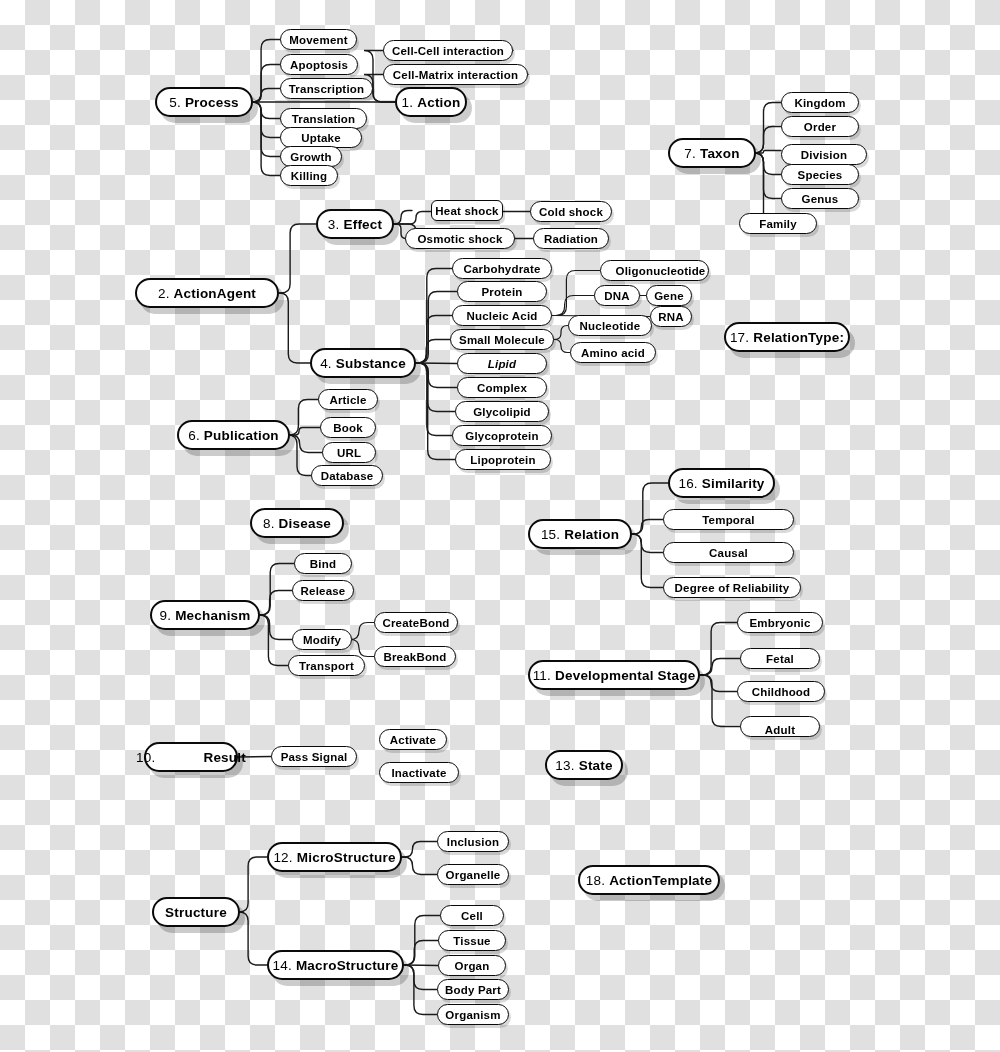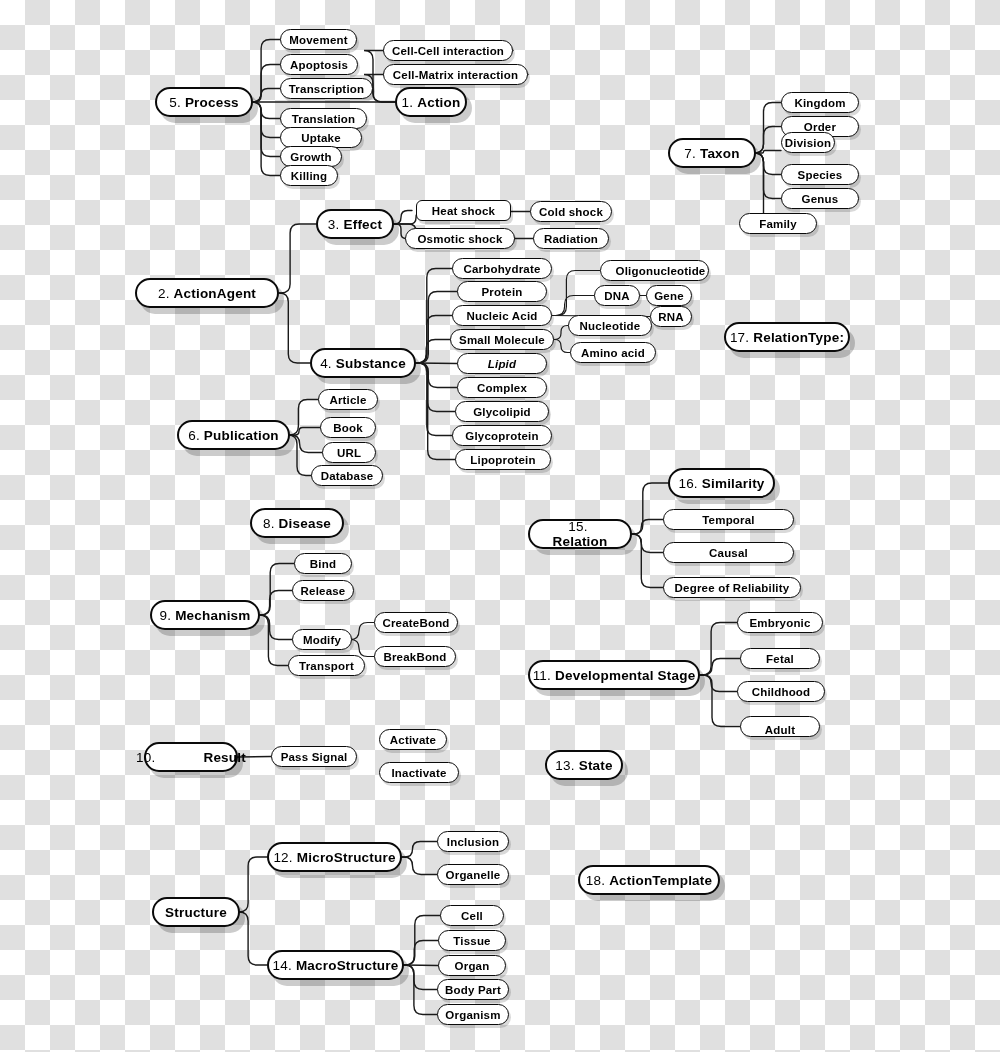--- a/index.html
+++ b/index.html
@@ -169,41 +169,41 @@
       <div class="node lvl0" style="left: 668px; top: 138px; width: 88px;">
         <span class="num">7.</span>
         <span class="lbl">Taxon</span>
       </div>
       <div class="node lvl1" style="left: 781px; top: 92px; width: 78px;">
         <span class="lbl">Kingdom</span>
       </div>
       <div class="node lvl1" style="left: 781px; top: 116px; width: 78px;">
         <span class="lbl">Order</span>
       </div>
-      <div class="node lvl1" style="left: 781px; top: 132px; width: 54px;">
+      <div class="node lvl1" style="left: 781px; top: 144px; width: 86px;">
         <span class="lbl">Division</span>
       </div>
       <div class="node lvl1" style="left: 781px; top: 164px; width: 78px;">
         <span class="lbl">Species</span>
       </div>
       <div class="node lvl1" style="left: 781px; top: 188px; width: 78px;">
         <span class="lbl">Genus</span>
       </div>
       <div class="node lvl1" style="left: 739px; top: 213px; width: 78px;">
         <span class="lbl">Family</span>
       </div>
       <div class="node lvl0" style="left: 135px; top: 278px; width: 144px;">
         <span class="num">2.</span>
         <span class="lbl">ActionAgent</span>
       </div>
       <div class="node lvl0" style="left: 316px; top: 209px; width: 78px;">
         <span class="num">3.</span>
         <span class="lbl">Effect</span>
       </div>
-      <div class="node lvl1" style="left: 416px; top: 200px; width: 95px; border-radius: 6px;">
+      <div class="node lvl1" style="left: 431px; top: 200px; width: 72px; border-radius: 6px;">
         <span class="lbl">Heat shock</span>
       </div>
       <div class="node lvl1" style="left: 530px; top: 201px; width: 82px;">
         <span class="lbl">Cold shock</span>
       </div>
       <div class="node lvl1" style="left: 405px; top: 228px; width: 110px;">
         <span class="lbl">Osmotic shock</span>
       </div>
       <div class="node lvl1" style="left: 533px; top: 228px; width: 76px;">
         <span class="lbl">Radiation</span>
@@ -274,21 +274,21 @@
       <div class="node lvl1" style="left: 322px; top: 442px; width: 54px;">
         <span class="lbl">URL</span>
       </div>
       <div class="node lvl1" style="left: 311px; top: 465px; width: 72px;">
         <span class="lbl">Database</span>
       </div>
       <div class="node lvl0" style="left: 250px; top: 508px; width: 94px;">
         <span class="num">8.</span>
         <span class="lbl">Disease</span>
       </div>
-      <div class="node lvl0" style="left: 528px; top: 519px; width: 104px; flex-direction: column;">
+      <div class="node lvl0" style="left: 528px; top: 519px; width: 104px;">
         <span class="num">15.</span>
         <span class="lbl">Relation</span>
       </div>
       <div class="node lvl0" style="left: 668px; top: 468px; width: 107px;">
         <span class="num">16.</span>
         <span class="lbl">Similarity</span>
       </div>
       <div class="node lvl1" style="left: 663px; top: 509px; width: 131px;">
         <span class="lbl">Temporal</span>
       </div>

